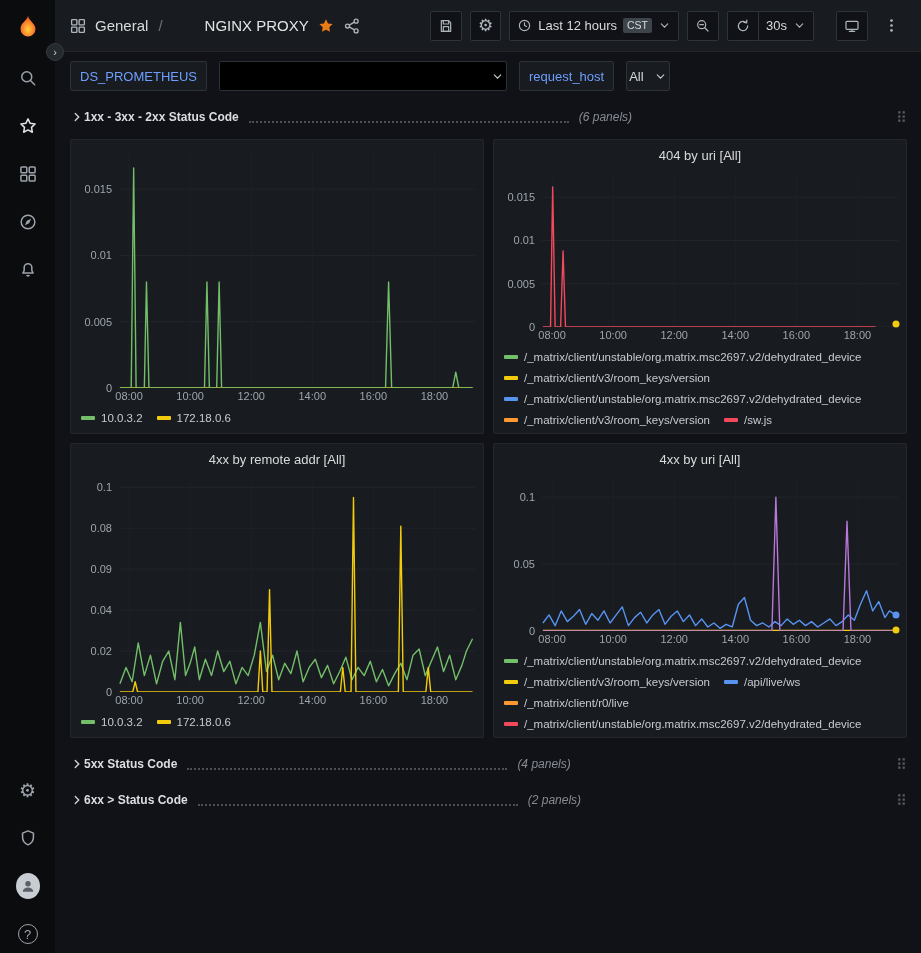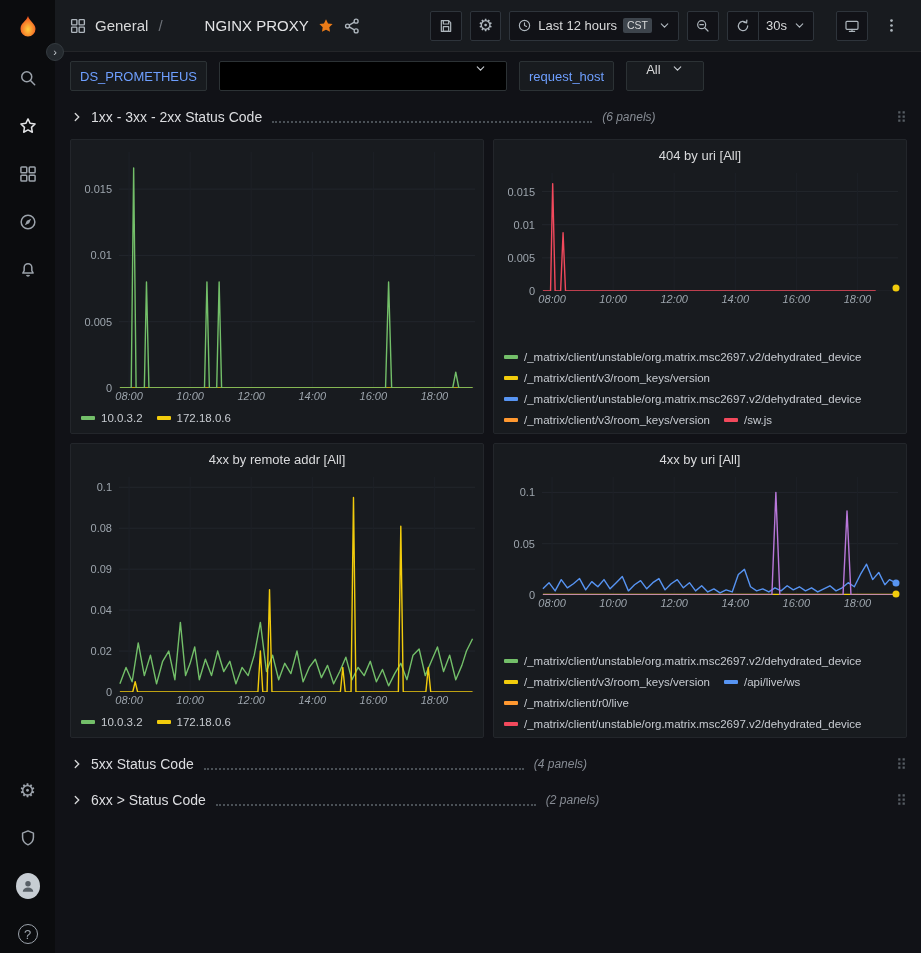--- a/index.html
+++ b/index.html
@@ -75,31 +75,31 @@
     position: absolute; left: 55px; top: 52px; right: 0; bottom: 0;
     background: #111217; overflow: hidden; padding: 0 14px 0 15px;
   }
   .var-row { display: flex; align-items: center; gap: 12px; padding: 9px 0 10px; }
   .var-label {
     height: 30px; display: inline-flex; align-items: center; padding: 0 9px;
     background: #181b1f; border: 1px solid #2c3235; border-radius: 2px;
     color: #6e9fff; font-size: 13px; cursor: pointer;
   }
   .var-select {
-    height: 30px; display: inline-flex; align-items: flex-start; gap: 10px; padding: 0 19px;
+    height: 30px; display: inline-flex; align-items: center; gap: 10px; padding: 0 2px;
     background: #181b1f; border: 1px solid #2c3235; border-radius: 2px;
     color: #d8d9da; font-size: 13px; cursor: pointer;
   }
   .var-select.redacted { width: 288px; background: #000; justify-content: space-between; }
   .caret { color: #c7ccd1; }
 
   
   .row-header { display: flex; align-items: center; height: 28px; margin: 2px 0 8px; cursor: pointer; }
   .row-chevron { color: #d8d9da; display: flex; align-items: center; }
-  .row-title { font-size: 14px; font-weight: 400; color: #dcdde0; margin-left: 7px; white-space: nowrap; }
+  .row-title { font-size: 12px; font-weight: 700; color: #dcdde0; white-space: nowrap; }
   .row-dots { width: 320px; max-width: 320px; border-bottom: 2px dotted #4a5056; height: 11px; margin: 0 10px; flex: 0 1 auto; }
   .row-count { font-size: 12px; font-style: italic; color: #868b93; white-space: nowrap; }
   .drag-dots { margin-left: auto; color: #565c63; font-size: 15px; cursor: grab; line-height: 1; }
 
   #panel-grid { display: grid; grid-template-columns: 1fr 1fr; gap: 9px; margin: 0 0 12px; }
   .panel {
     background: #181b1f; border: 1px solid #23262b; border-radius: 2px;
     height: 295px; display: flex; flex-direction: column;
     padding: 4px 8px 6px; overflow: hidden;
   }
@@ -109,31 +109,31 @@
   }
   .plot-area { flex: 1 1 auto; display: flex; min-height: 0; margin-top: 8px; }
   .y-axis { position: relative; width: 40px; flex: 0 0 40px; }
   .y-tick {
     position: absolute; right: 7px; transform: translateY(-50%);
     font-size: 11px; color: #9da5ad; white-space: nowrap;
   }
   .plot { flex: 1 1 auto; position: relative; min-width: 0; }
   .plot svg { position: absolute; inset: 0; width: 100%; height: 100%; }
   .end-dot { position: absolute; width: 7px; height: 7px; border-radius: 50%; transform: translate(-50%,-50%); }
-  .x-axis { flex: 0 0 auto; height: 16px; padding-left: 40px; font-style: italic; }
+  .x-axis { flex: 0 0 auto; height: 16px; padding-left: 40px; }
   .x-inner { position: relative; height: 100%; }
   .x-tick {
     position: absolute; top: 2px; transform: translateX(-50%);
     font-size: 11px; color: #9da5ad; white-space: nowrap;
   }
   .legend {
     flex: 0 0 auto; display: flex; flex-wrap: wrap; align-content: flex-start;
     column-gap: 14px; row-gap: 3px; padding: 5px 2px 0; overflow: hidden;
   }
-  .legend-list { max-height: 84px; margin-top: 36px; }
+  .legend-list { max-height: 84px; }
   .legend-item {
     display: inline-flex; align-items: center; gap: 6px;
     font-size: 11.5px; color: #c7cbd1; white-space: nowrap; cursor: pointer; line-height: 18px;
   }
   .legend-mark { width: 14px; height: 4px; border-radius: 1px; flex: 0 0 auto; }
 </style>
 </head>
 <body>
 
 <aside class="sidebar">

